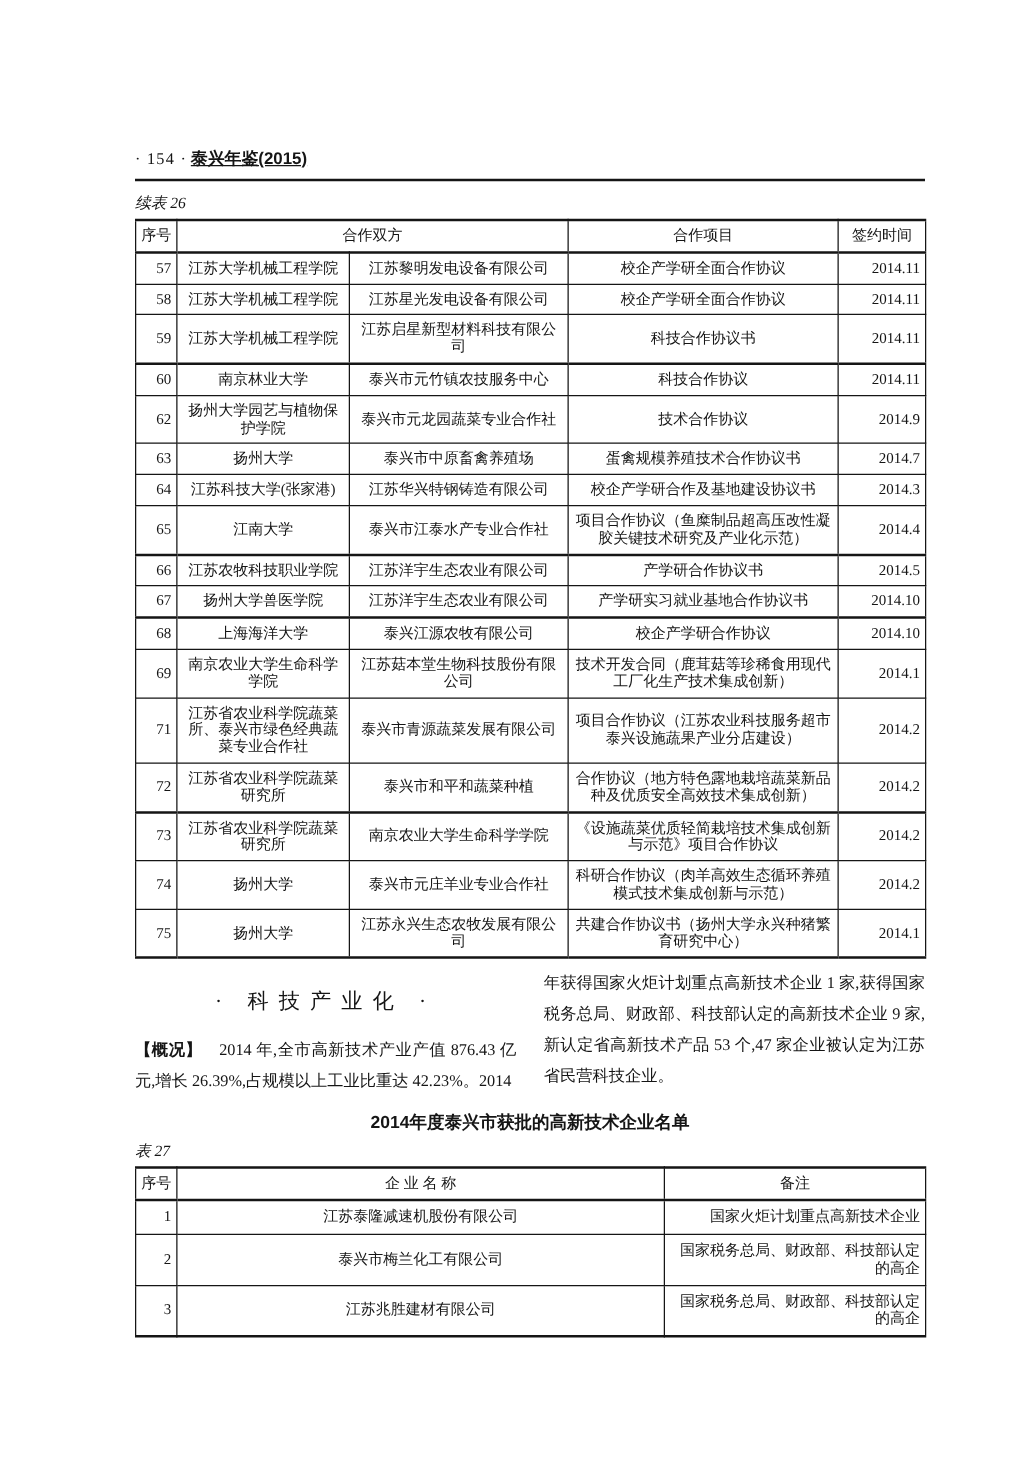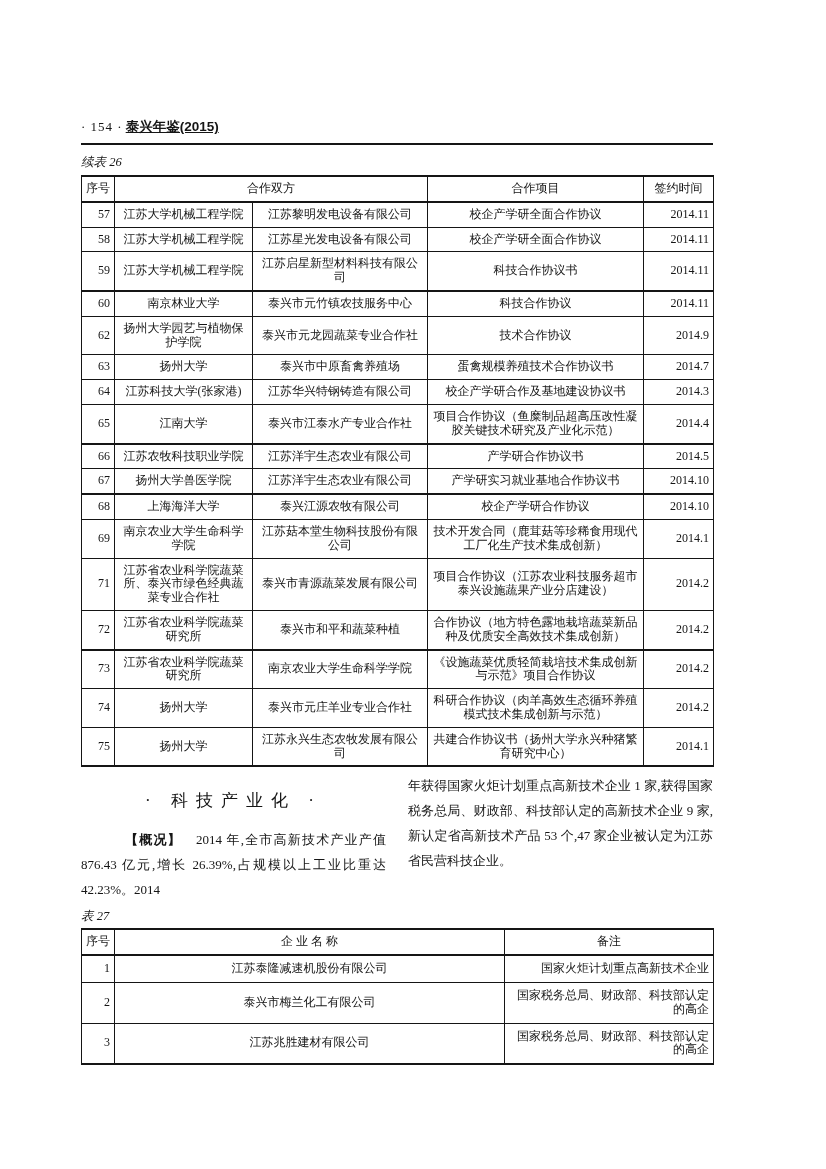--- a/index.html
+++ b/index.html
@@ -1,21 +1,21 @@
 <!DOCTYPE html>
 <html><head>
 <meta charset="utf-8">
 <style>
   html,body{margin:0;padding:0;}
   body{
     width:826px;height:1169px;position:relative;background:#ffffff;
     font-family:"Liberation Serif","DejaVu Serif",serif;color:#151515;
     -webkit-font-smoothing:antialiased;
   }
-  .page{position:absolute;left:81px;top:118px;width:632px;}
+  .page{position:absolute;left:108px;top:118px;width:632px;}
 
   
   .pagehead{display:flex;align-items:baseline;font-size:13px;}
   .pagenum{letter-spacing:1px;}
   .booktitle{font-family:"Liberation Sans","DejaVu Sans",sans-serif;font-weight:bold;font-size:13.5px;margin-left:3px;text-decoration:underline;}
   .headrule{border-top:2px solid #151515;margin-top:7px;}
 
   .tbl-label{margin-top:9px;font-size:12.5px;font-style:italic;}
 
   
@@ -36,21 +36,21 @@
   #t26-body tr:nth-child(14) td,
   #t26-body tr:nth-child(17) td{border-bottom-width:2.5px;}
 
   
   .twocol{display:flex;margin-top:6px;}
   .col-left{width:305px;margin-right:22px;}
   .col-right{width:305px;}
   .sec-heading{margin-top:16px;text-align:center;font-size:17px;letter-spacing:8px;white-space:nowrap;}
   .para{font-size:13px;line-height:25px;text-align:justify;margin:0;}
   .col-left .para{margin-top:15px;}
-  .para b{font-family:"Liberation Sans","DejaVu Sans",sans-serif;font-weight:bold;margin-left:44px;}
+  .para b{font-family:"Liberation Sans","DejaVu Sans",sans-serif;font-weight:bold;}
 
   .t27-title{margin-top:12px;text-align:center;font-family:"Liberation Sans","DejaVu Sans",sans-serif;
              font-weight:bold;font-size:14px;}
   .t27-label{margin-top:6px;font-size:12.5px;font-style:italic;}
   #t27 td{padding:6px 4px;}
 </style>
 </head>
 <body>
 
 <div class="page">
@@ -223,20 +223,21 @@
   <div class="twocol">
     <div class="col-left">
       <div class="sec-heading">· 科技产业化 ·</div>
       <p class="para"><b>【概况】</b><span>　2014 年,全市高新技术产业产值 876.43 亿元,增长 26.39%,占规模以上工业比重达 42.23%。2014</span></p>
     </div>
     <div class="col-right">
       <p class="para">年获得国家火炬计划重点高新技术企业 1 家,获得国家税务总局、财政部、科技部认定的高新技术企业 9 家,新认定省高新技术产品 53 个,47 家企业被认定为江苏省民营科技企业。</p>
     </div>
   </div>
 
+  <div class="t27-title">2014年度泰兴市获批的高新技术企业名单</div>
   <div class="t27-label">表 27</div>
 
   <table id="t27">
     <colgroup>
       <col style="width:33px">
         <col style="width:390px">
         <col style="width:209px">
     </colgroup>
     <thead>
       <tr>

